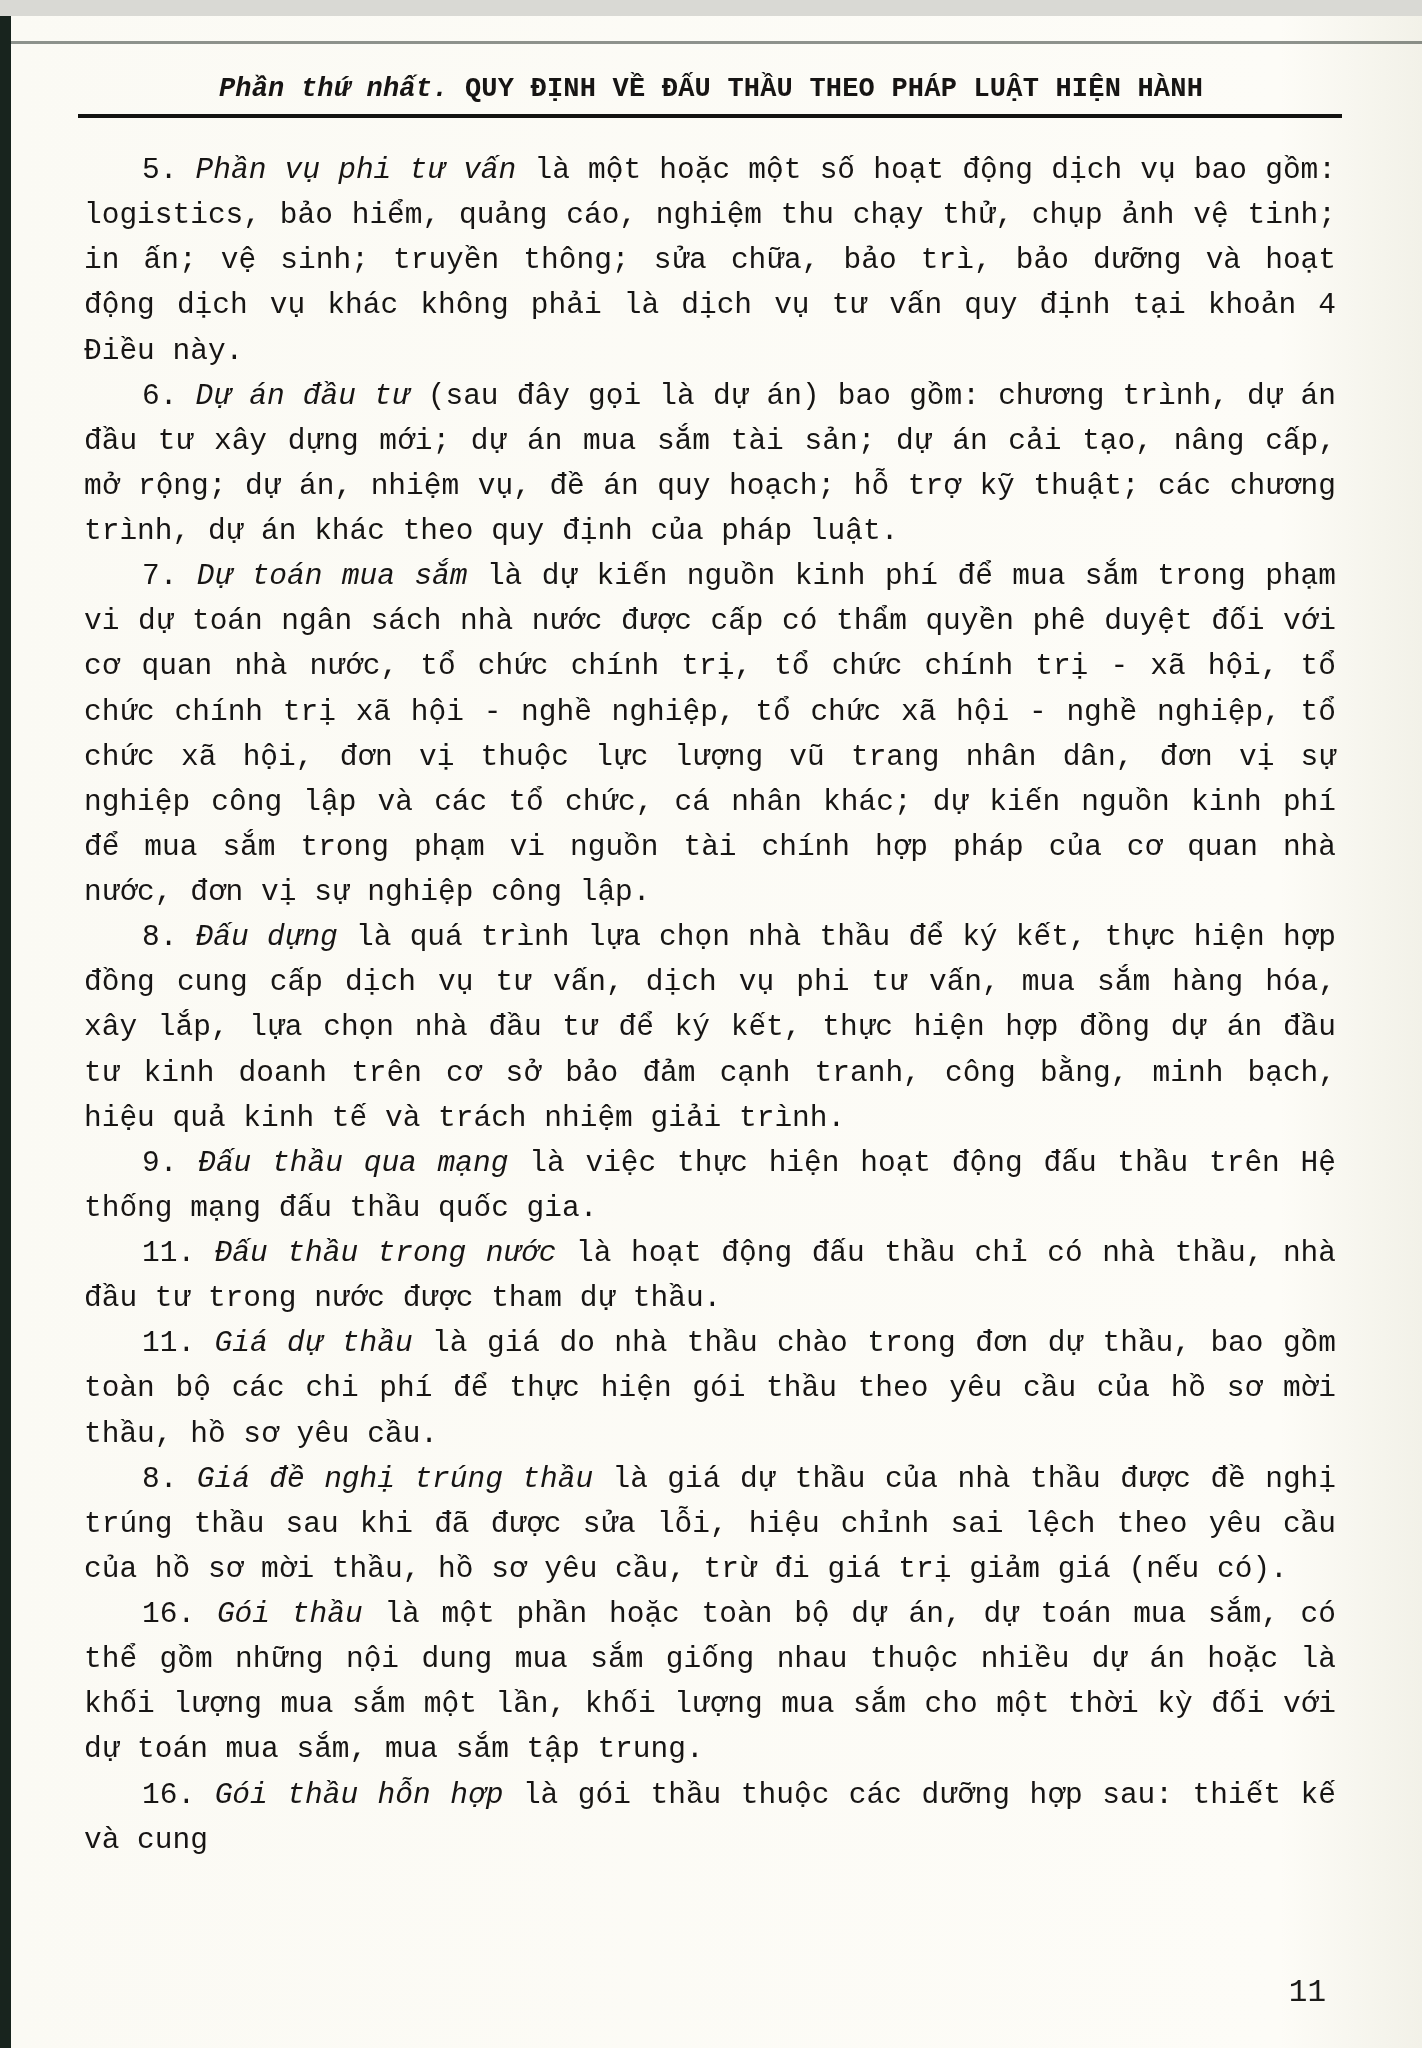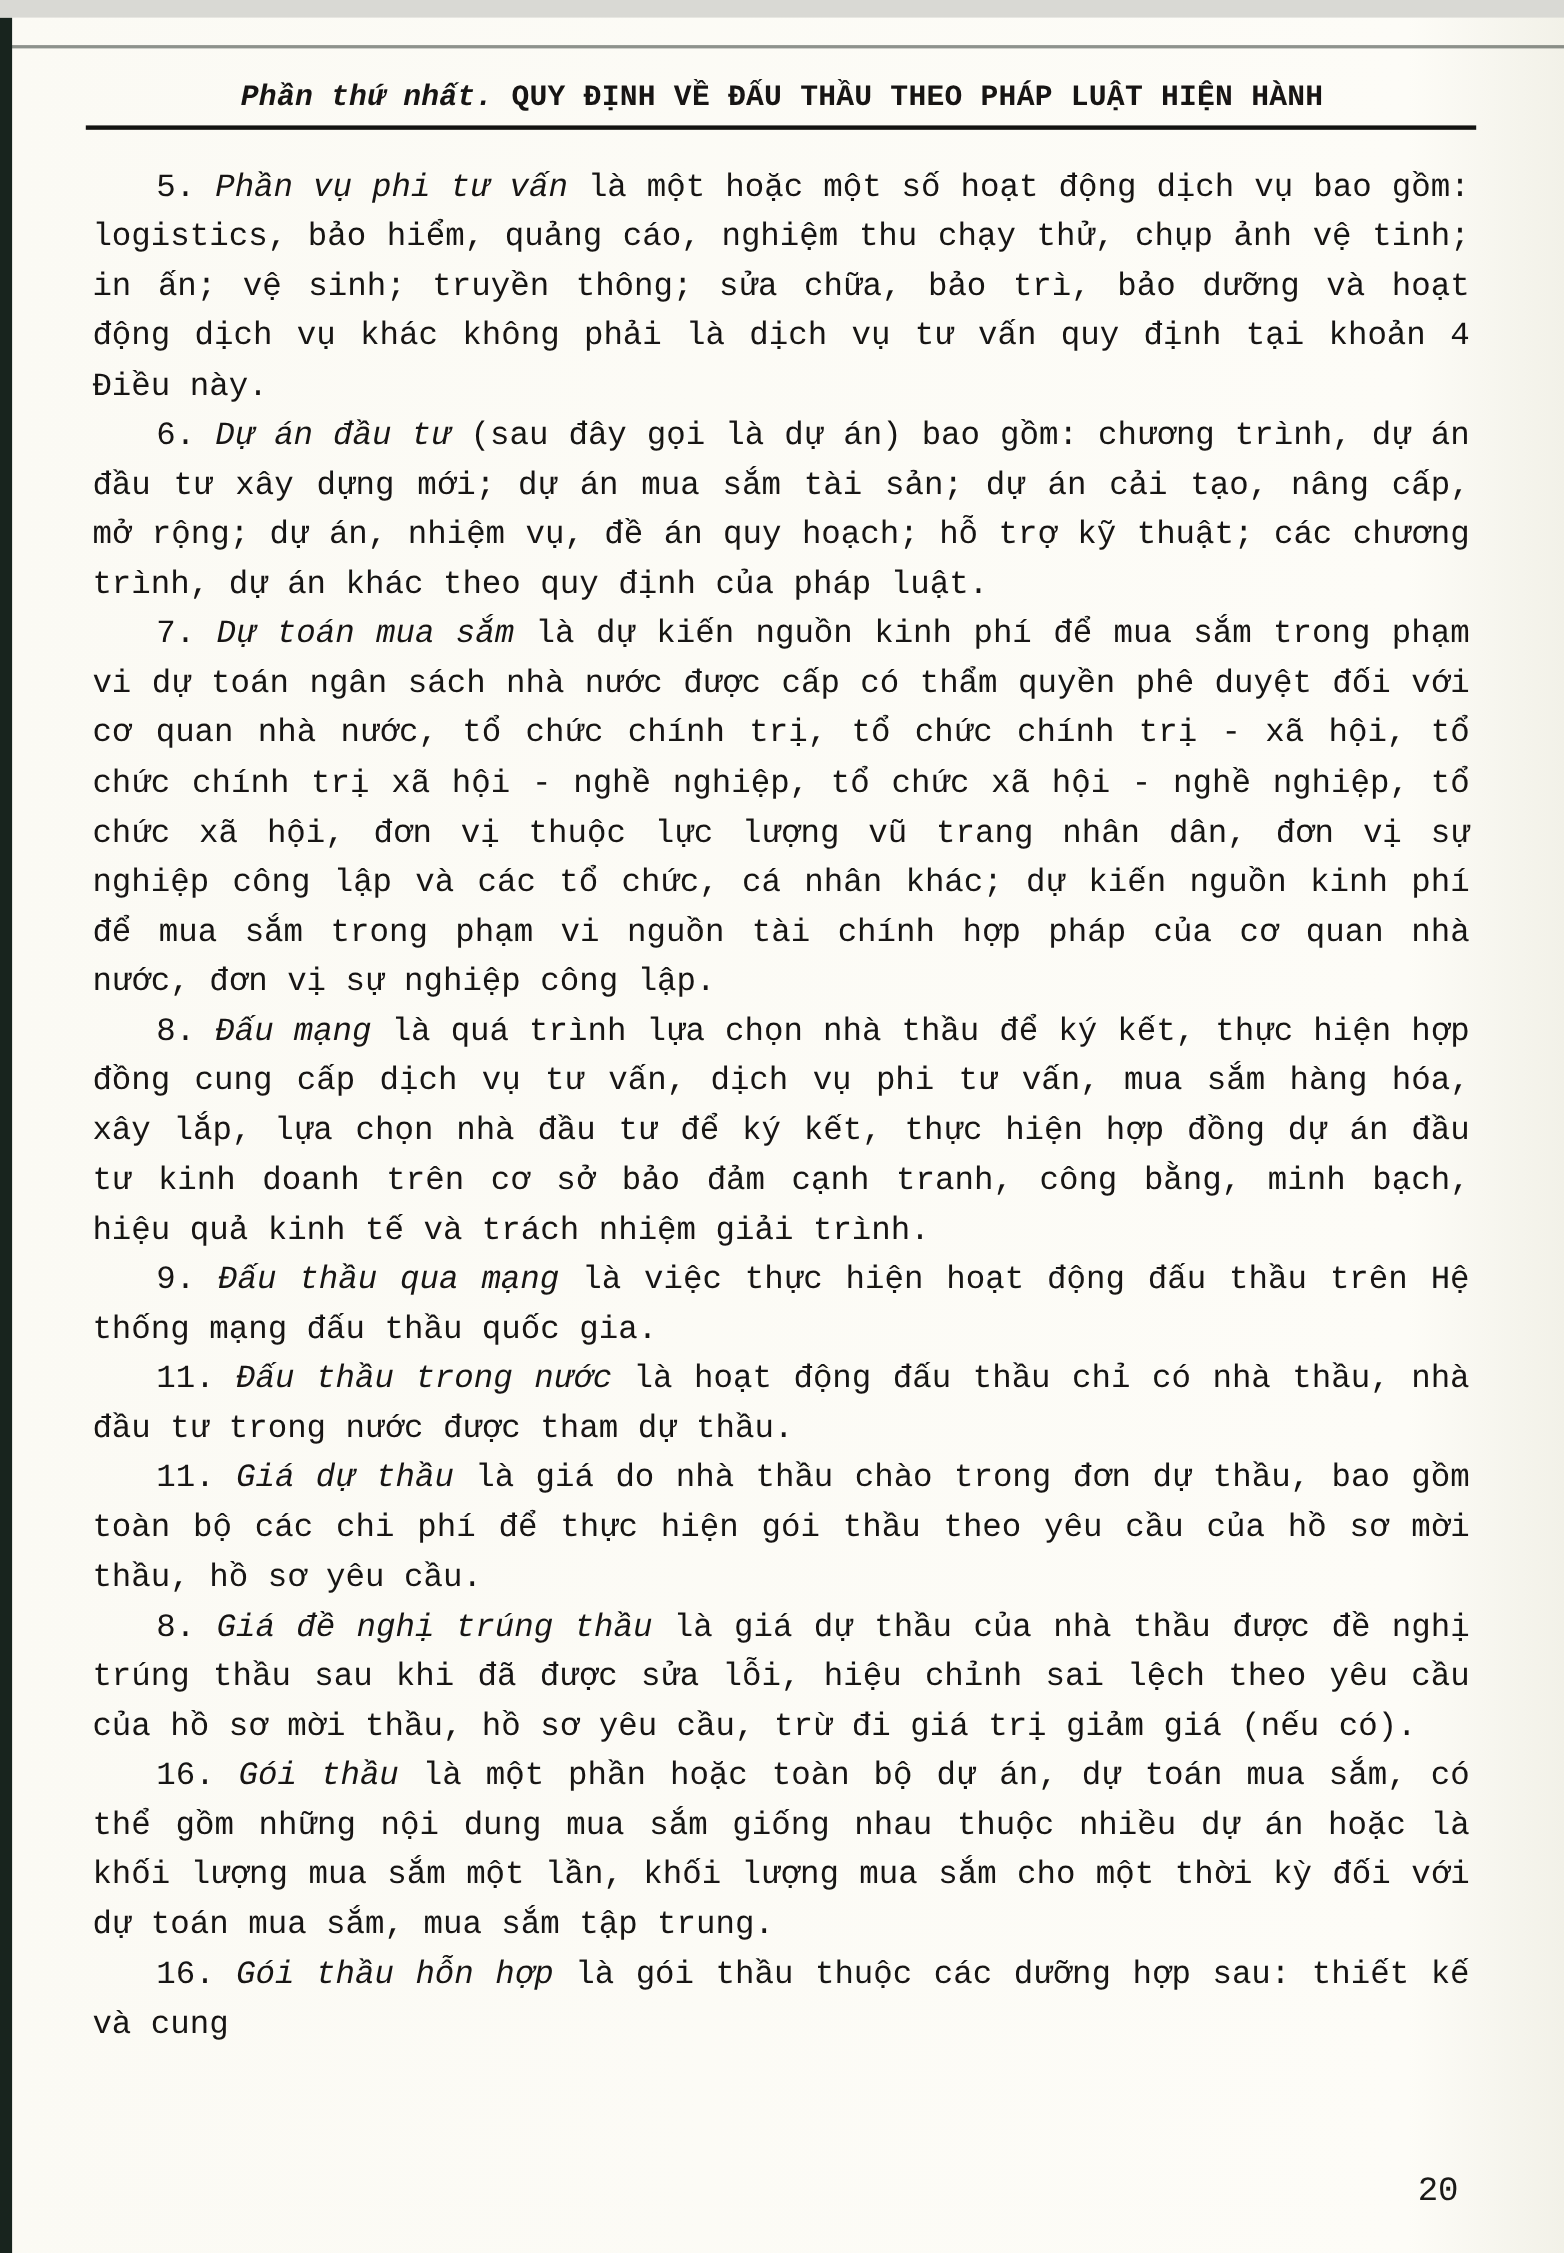--- a/index.html
+++ b/index.html
@@ -74,21 +74,21 @@
     </p>
 
     <p class="para">
       <span class="num">7.</span>
       <span class="term">Dự toán mua sắm</span>
       <span class="rest">là dự kiến nguồn kinh phí để mua sắm trong phạm vi dự toán ngân sách nhà nước được cấp có thẩm quyền phê duyệt đối với cơ quan nhà nước, tổ chức chính trị, tổ chức chính trị - xã hội, tổ chức chính trị xã hội - nghề nghiệp, tổ chức xã hội - nghề nghiệp, tổ chức xã hội, đơn vị thuộc lực lượng vũ trang nhân dân, đơn vị sự nghiệp công lập và các tổ chức, cá nhân khác; dự kiến nguồn kinh phí để mua sắm trong phạm vi nguồn tài chính hợp pháp của cơ quan nhà nước, đơn vị sự nghiệp công lập.</span>
     </p>
 
     <p class="para">
       <span class="num">8.</span>
-      <span class="term">Đấu mạng</span>
+      <span class="term">Đấu dựng</span>
       <span class="rest">là quá trình lựa chọn nhà thầu để ký kết, thực hiện hợp đồng cung cấp dịch vụ tư vấn, dịch vụ phi tư vấn, mua sắm hàng hóa, xây lắp, lựa chọn nhà đầu tư để ký kết, thực hiện hợp đồng dự án đầu tư kinh doanh trên cơ sở bảo đảm cạnh tranh, công bằng, minh bạch, hiệu quả kinh tế và trách nhiệm giải trình.</span>
     </p>
 
     <p class="para">
       <span class="num">9.</span>
       <span class="term">Đấu thầu qua mạng</span>
       <span class="rest">là việc thực hiện hoạt động đấu thầu trên Hệ thống mạng đấu thầu quốc gia.</span>
     </p>
 
 
@@ -118,15 +118,15 @@
     </p>
 
     <p class="para">
       <span class="num">16.</span>
       <span class="term">Gói thầu hỗn hợp</span>
       <span class="rest">là gói thầu thuộc các dưỡng hợp sau: thiết kế và cung</span>
     </p>
 
   </main>
 
-  <div class="page-number">20</div>
+  <div class="page-number">11</div>
 
 </div>
 
 </body></html>

